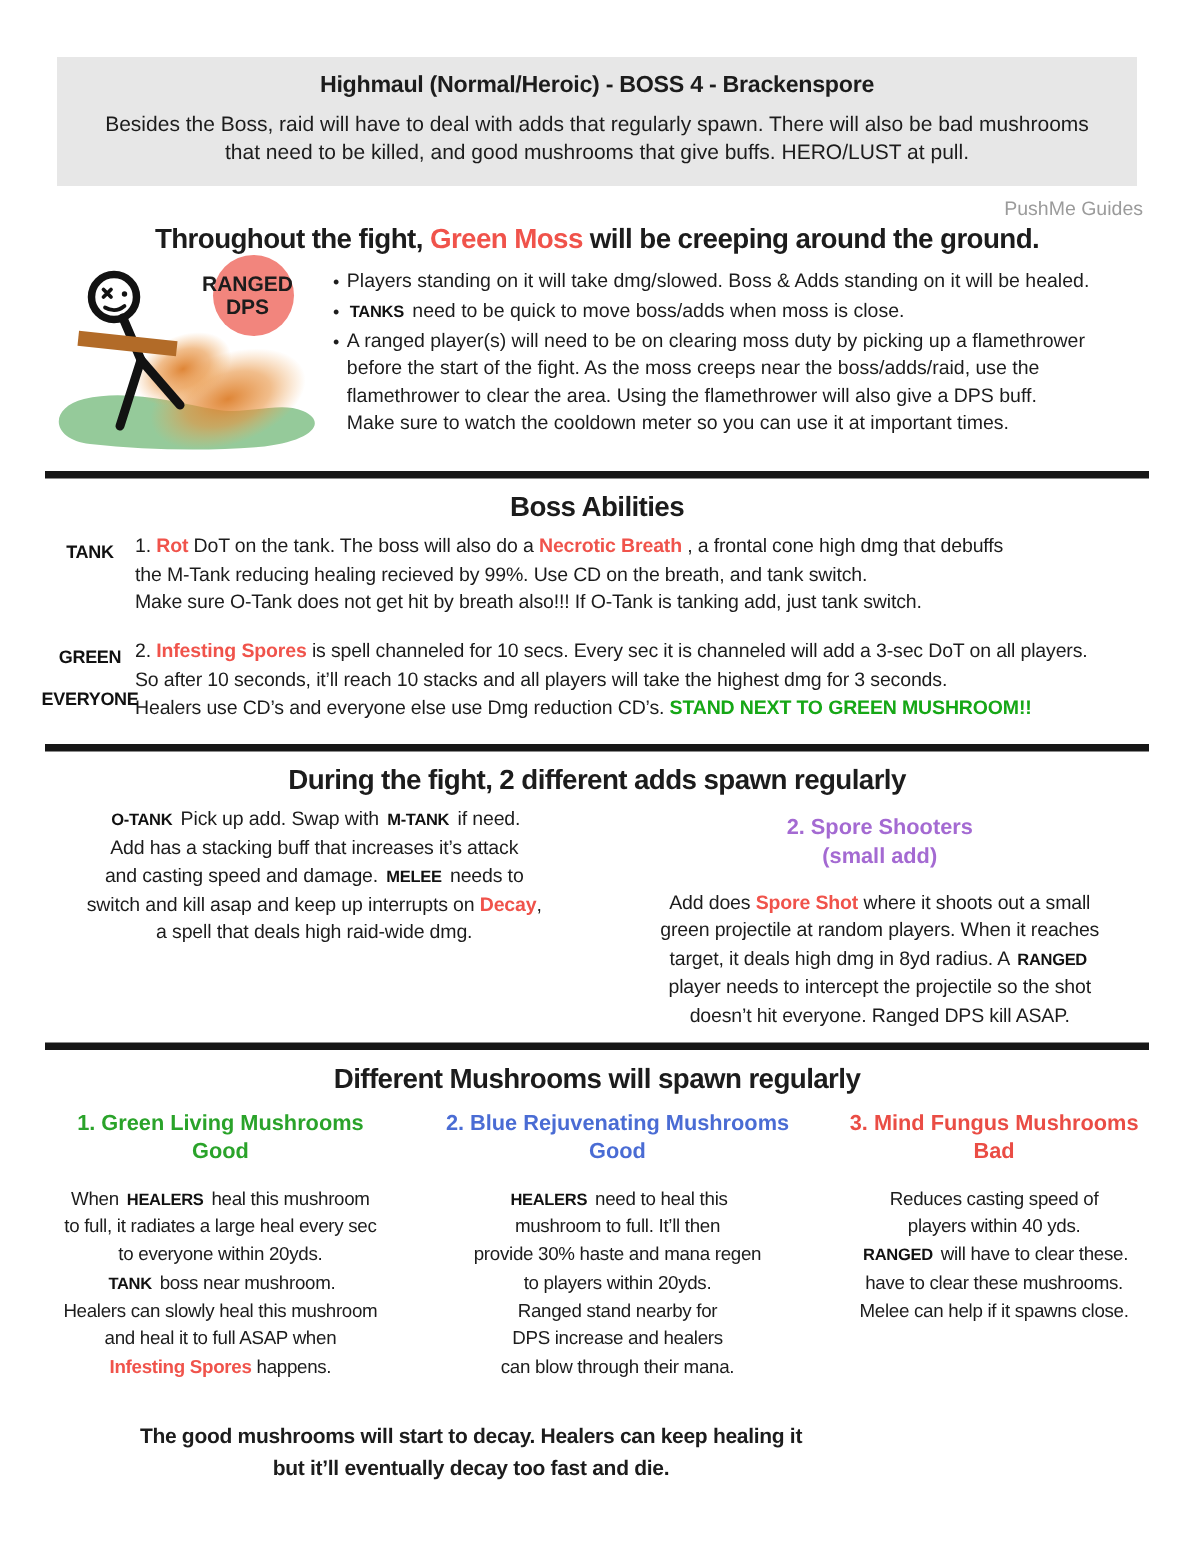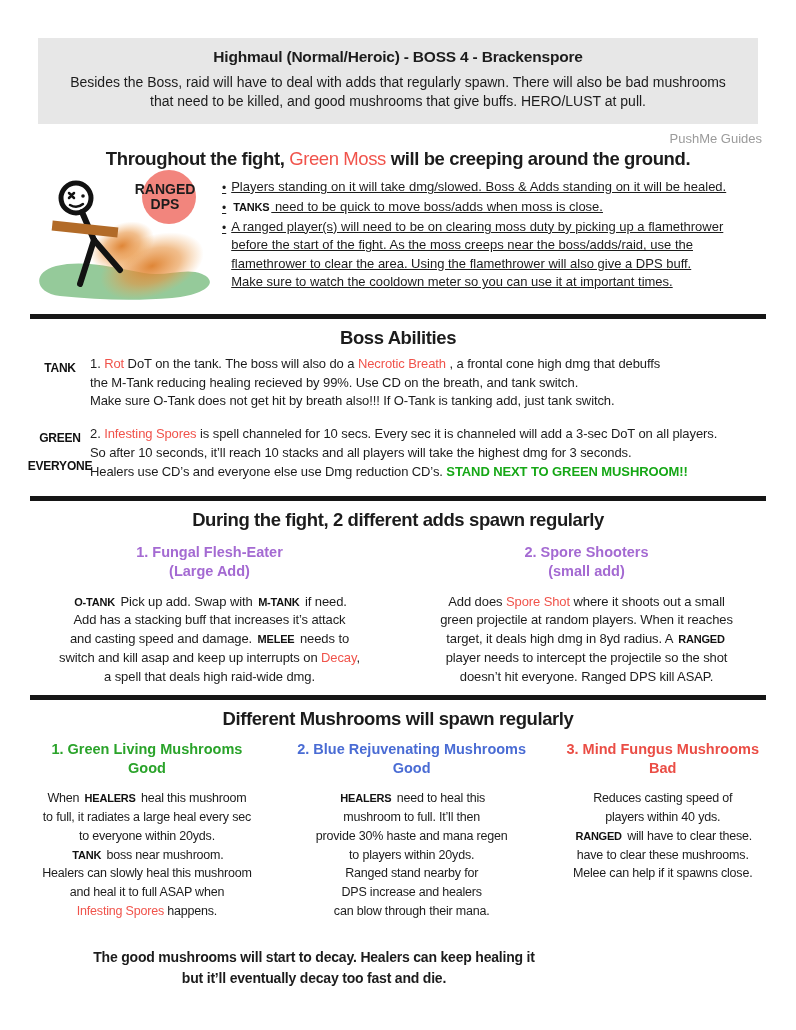--- a/index.html
+++ b/index.html
@@ -10,37 +10,37 @@
   
   .header-box{margin:38px 38px 0;background:var(--header-bg,#e7e7e7);text-align:center;padding:10px 12px 13px;}
   .header-box h1{font-size:15.5px;margin:0 0 7px;letter-spacing:-0.2px;}
   .header-box p{font-size:14px;margin:0;line-height:1.35;}
   .brand{text-align:right;margin:7px 34px 0;color:var(--brand-gray,#9b9b9b);font-weight:normal;font-size:13px;}
   
   .sec-heading{text-align:center;font-size:18.5px;font-weight:bold;letter-spacing:-0.4px;margin:8px 0 6px;white-space:pre-line;}
   .moss-heading{margin-top:2px;}
   
   .runs{white-space:pre-line;}
-  .em-red{color:var(--em-red,#f0534b);font-weight:normal;margin-top:25px;}
+  .em-red{color:var(--em-red,#f0534b);font-weight:bold;margin-top:25px;}
   .em-green{color:var(--em-green,#16a716);font-weight:bold;}
   
   .badge{position:relative;display:inline-block;font-weight:bold;font-size:11px;letter-spacing:-0.2px;padding:0 2px;white-space:nowrap;color:#111;}
   .badge::before{content:"";position:absolute;left:50%;top:50%;width:32px;height:32px;transform:translate(-50%,-50%);border-radius:50%;z-index:-1;}
   .badge.tan::before{background:var(--badge-tan,#c9ae89);}
   .badge.green::before{background:var(--badge-green,#54b554);}
   .badge.yellow::before{background:var(--badge-yellow,#e8da31);}
   .badge.pink::before{background:var(--badge-pink,#f2857d);}
   .badge.lg{font-size:12px;}
   .badge.lg::before{width:44px;height:44px;}
   
   .moss-row{display:flex;padding:0 20px 0 36px;align-items:flex-start;}
   .illustration{width:186px;height:130px;flex:none;position:relative;}
   .ranged-dps-label{position:absolute;left:86px;top:6px;width:86px;text-align:center;font-weight:bold;font-size:14px;line-height:1.08;white-space:pre-line;z-index:0;}
   .ranged-dps-label::before{content:"";position:absolute;left:55%;top:50%;transform:translate(-50%,-50%);width:54px;height:54px;border-radius:50%;background:var(--badge-pink,#f2857d);z-index:-1;}
-  .moss-bullets{flex:1;list-style:none;margin:2px 0 0;padding:0;font-size:13px;line-height:1.42;text-decoration:underline;}
+  .moss-bullets{flex:1;list-style:none;margin:2px 0 0;padding:0;font-size:13px;line-height:1.42;}
   .moss-bullets li{display:flex;margin:0 0 1px;}
   .moss-bullets li::before{content:"•";flex:none;font-size:12px;padding:2px 5px 0 0;}
   .moss-bullets .runs{flex:1;}
   
   .divider{height:5px;background:#161616;margin:8px 30px;}
   
   .ability-row{display:flex;padding:0 14px 0 30px;margin:4px 0 14px;}
   .badge-col{width:60px;flex:none;display:flex;flex-direction:column;align-items:center;gap:14px;padding-top:6px;}
   .ability-text{flex:1;font-size:13px;line-height:1.45;letter-spacing:-0.1px;}
   
@@ -142,22 +142,20 @@
 So after 10 seconds, it’ll reach 10 stacks and all players will take the highest dmg for 3 seconds.
 Healers use CD’s and everyone else use Dmg reduction CD’s. </span><span class="em-green">STAND NEXT TO GREEN MUSHROOM!!</span></div>
   </div>
 
   <div class="divider"></div>
 
   <h2 class="sec-heading">During the fight, 2 different adds spawn regularly</h2>
 
   <div class="adds-row">
     <div class="add-col">
-      <div class="add-title">1. Fungal Flesh-Eater
-(Large Add)</div>
       <div class="runs add-body"><span class="badge tan">O-TANK</span><span> Pick up add. Swap with </span><span class="badge tan">M-TANK</span><span> if need.
 Add has a stacking buff that increases it’s attack
 and casting speed and damage. </span><span class="badge pink">MELEE</span><span>  needs to
 switch and kill asap and keep up interrupts on </span><span class="em-red">Decay</span><span>,
 a spell that deals high raid-wide dmg.</span></div>
     </div>
     <div class="add-col">
       <div class="add-title">2. Spore Shooters
 (small add)</div>
       <div class="runs add-body"><span>Add does </span><span class="em-red">Spore Shot</span><span> where it shoots out a small

